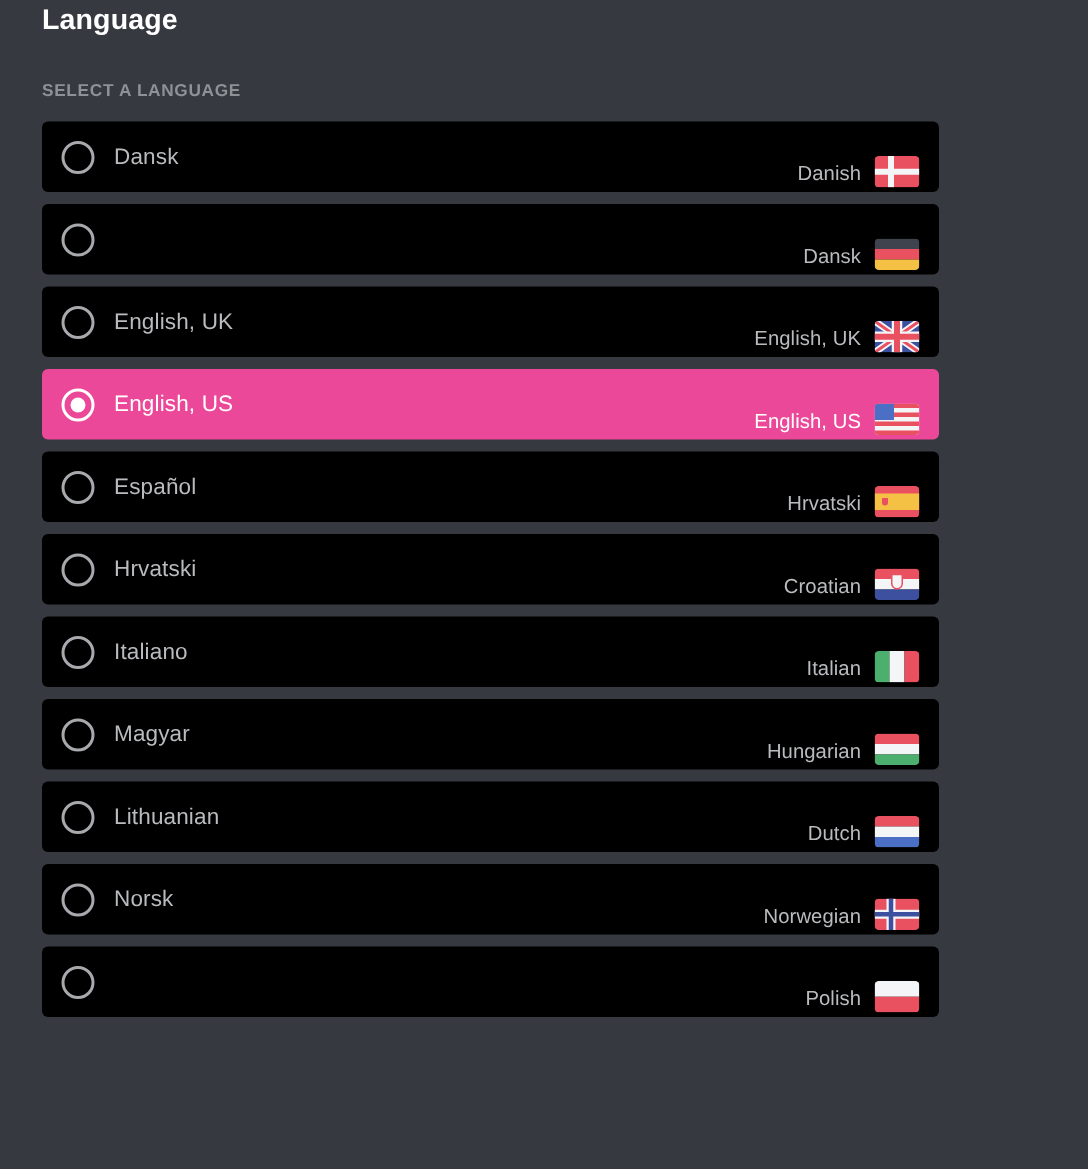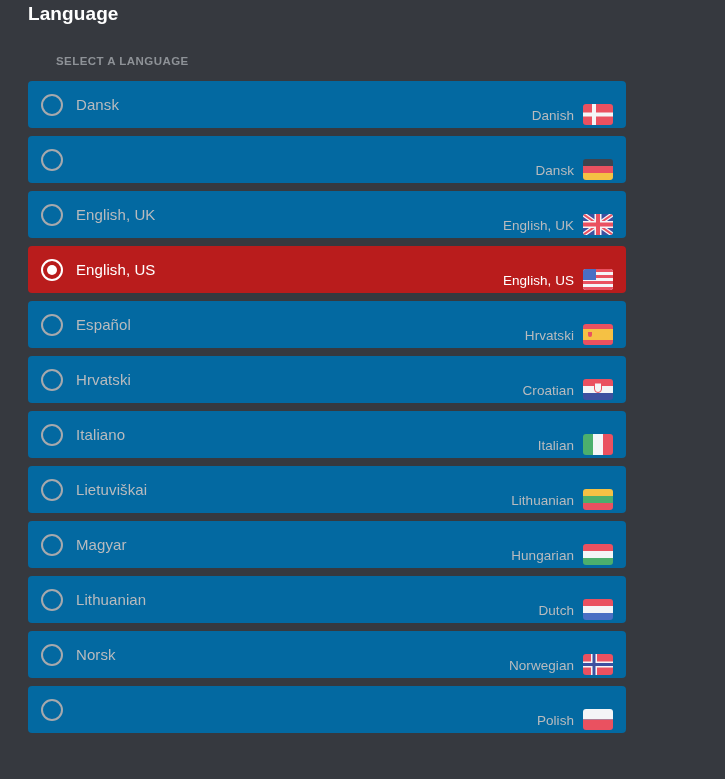--- a/index.html
+++ b/index.html
@@ -30,42 +30,41 @@
   }
   .section-label {
     color: #8e9297;
     font-size: 11.5px;
     font-weight: bold;
     letter-spacing: 0.45px;
     text-transform: uppercase;
     padding: 0 0 0 28px;
     margin-top: 28px;
     line-height: 14px;
-    margin-left: 28px;
   }
   .lang-list {
     margin-top: 13px;
     padding: 0 28px 0 28px;
     display: flex;
     flex-direction: column;
     gap: 8px;
   }
   .lang-row {
     position: relative;
     height: 47px;
-    background: #0369a1;
+    background: #000000;
     border-radius: 4px;
     display: flex;
     align-items: center;
     padding: 0 13px 0 13px;
     cursor: pointer;
     flex: 0 0 auto;
   }
   .lang-row.selected {
-    background: #b91c1c;
+    background: #ec4899;
   }
   .radio {
     width: 22px;
     height: 22px;
     border-radius: 50%;
     border: 2px solid #a7a9ad;
     background: transparent;
     flex: 0 0 auto;
     margin-right: 13px;
     position: relative;
@@ -229,34 +228,20 @@
             <svg viewBox="0 0 30 21">
               <rect width="10" height="21" x="0" fill="#4caf6d"></rect>
               <rect width="10" height="21" x="10" fill="#f4f5f7"></rect>
               <rect width="10" height="21" x="20" fill="#ea5160"></rect>
             </svg>
           </span>
         </span>
       </div>
       <div class="lang-row">
         <div class="radio"></div>
-        <span class="native-name">Lietuviškai</span>
-        <span class="right-group">
-          <span class="english-name">Lithuanian</span>
-          <span class="flag">
-            <svg viewBox="0 0 30 21">
-              <rect width="30" height="7" y="0" fill="#f5c144"></rect>
-              <rect width="30" height="7" y="7" fill="#4caf6d"></rect>
-              <rect width="30" height="7" y="14" fill="#ea5160"></rect>
-            </svg>
-          </span>
-        </span>
-      </div>
-      <div class="lang-row">
-        <div class="radio"></div>
         <span class="native-name">Magyar</span>
         <span class="right-group">
           <span class="english-name">Hungarian</span>
           <span class="flag">
             <svg viewBox="0 0 30 21">
               <rect width="30" height="7" y="0" fill="#ea5160"></rect>
               <rect width="30" height="7" y="7" fill="#f4f5f7"></rect>
               <rect width="30" height="7" y="14" fill="#4caf6d"></rect>
             </svg>
           </span>

